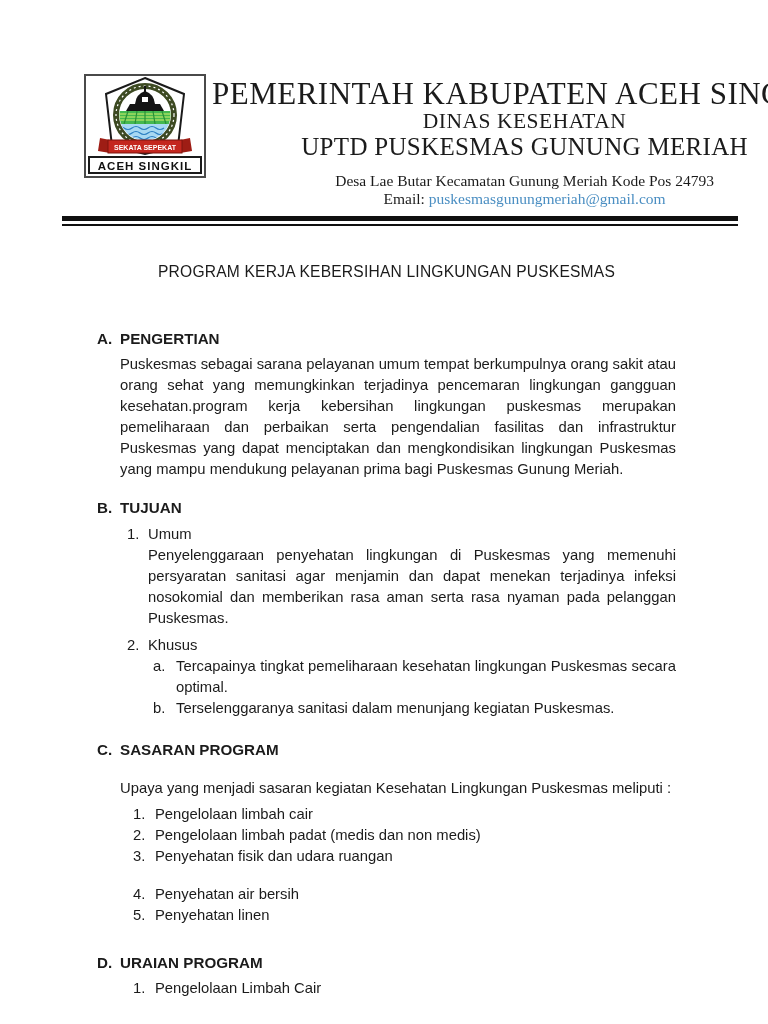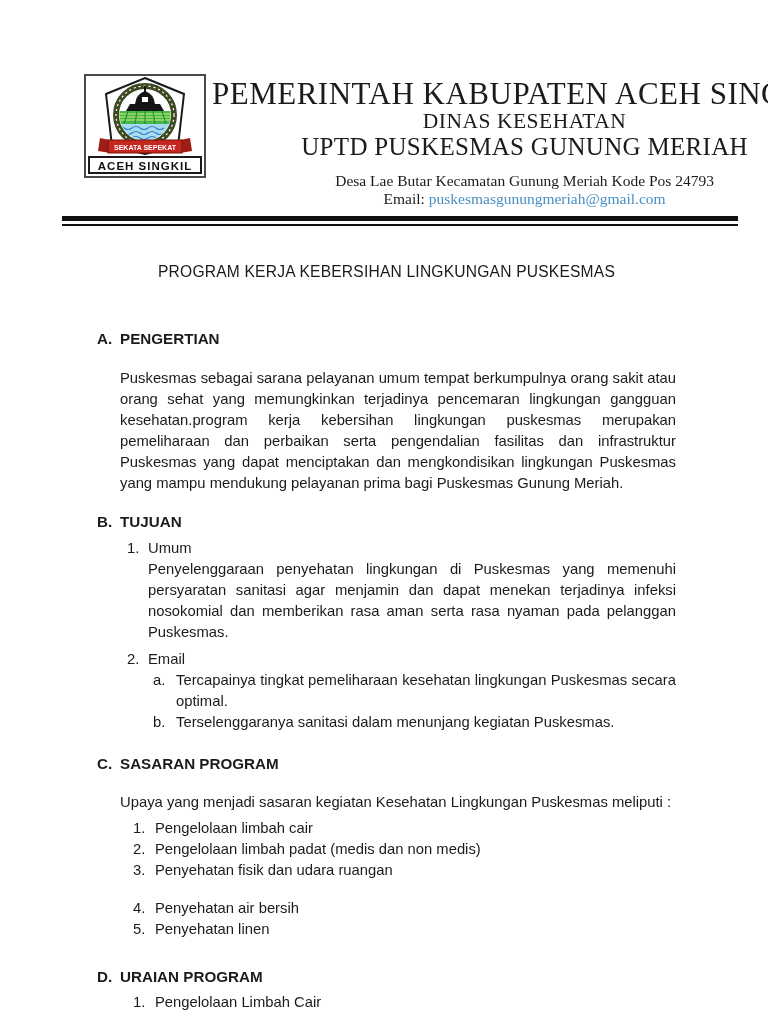--- a/index.html
+++ b/index.html
@@ -33,21 +33,21 @@
   .doc-title { text-align:center; font-weight:normal; font-size:15.6px;
                letter-spacing:.2px; margin-top:35px; }
 
   .section-heading { display:flex; font-weight:bold; font-size:15.2px; }
   .sec-label { width:23px; flex:0 0 auto; }
   .mt-a { margin-top:46px; }
   .mt-b { margin-top:17px; }
   .mt-c { margin-top:20px; }
   .mt-d { margin-top:26px; }
 
-  .para-indent { margin:19px 0 0 23px; text-align:justify; }
+  .para-indent { margin:5px 0 0 23px; text-align:justify; }
   .intro-indent { margin:18px 0 0 23px; text-align:justify; }
 
   .num-item { display:flex; margin-left:30px; margin-top:6px; }
   .num-cell { width:21px; flex:0 0 auto; }
   .item-body { flex:1; }
   .item-para { text-align:justify; }
 
   .sub-item { display:flex; margin-left:5px; margin-top:0; }
   .sub-letter { width:23px; flex:0 0 auto; }
   .sub-text { flex:1; text-align:justify; }
@@ -157,21 +157,21 @@
       <span class="num-cell">1.</span>
       <div class="item-body">
         <div>Umum</div>
         <div class="item-para">Penyelenggaraan penyehatan lingkungan di Puskesmas yang memenuhi persyaratan sanitasi agar menjamin dan dapat menekan terjadinya infeksi nosokomial dan memberikan rasa aman serta rasa nyaman pada pelanggan Puskesmas.</div>
       </div>
     </div>
 
     <div class="num-item">
       <span class="num-cell">2.</span>
       <div class="item-body">
-        <div>Email</div>
+        <div>Khusus</div>
         <div class="sub-item">
           <span class="sub-letter">a.</span>
           <span class="sub-text">Tercapainya tingkat pemeliharaan kesehatan lingkungan Puskesmas secara optimal.</span>
         </div>
         <div class="sub-item">
           <span class="sub-letter">b.</span>
           <span class="sub-text">Terselenggaranya sanitasi dalam menunjang kegiatan Puskesmas.</span>
         </div>
       </div>
     </div>

